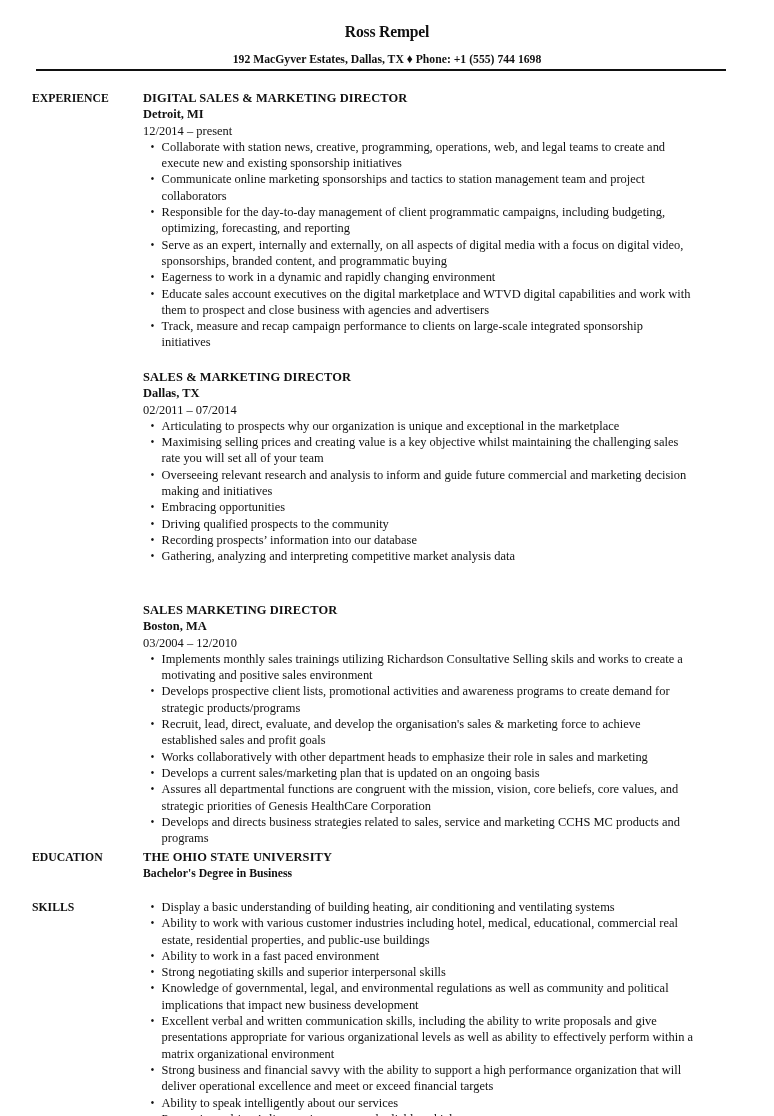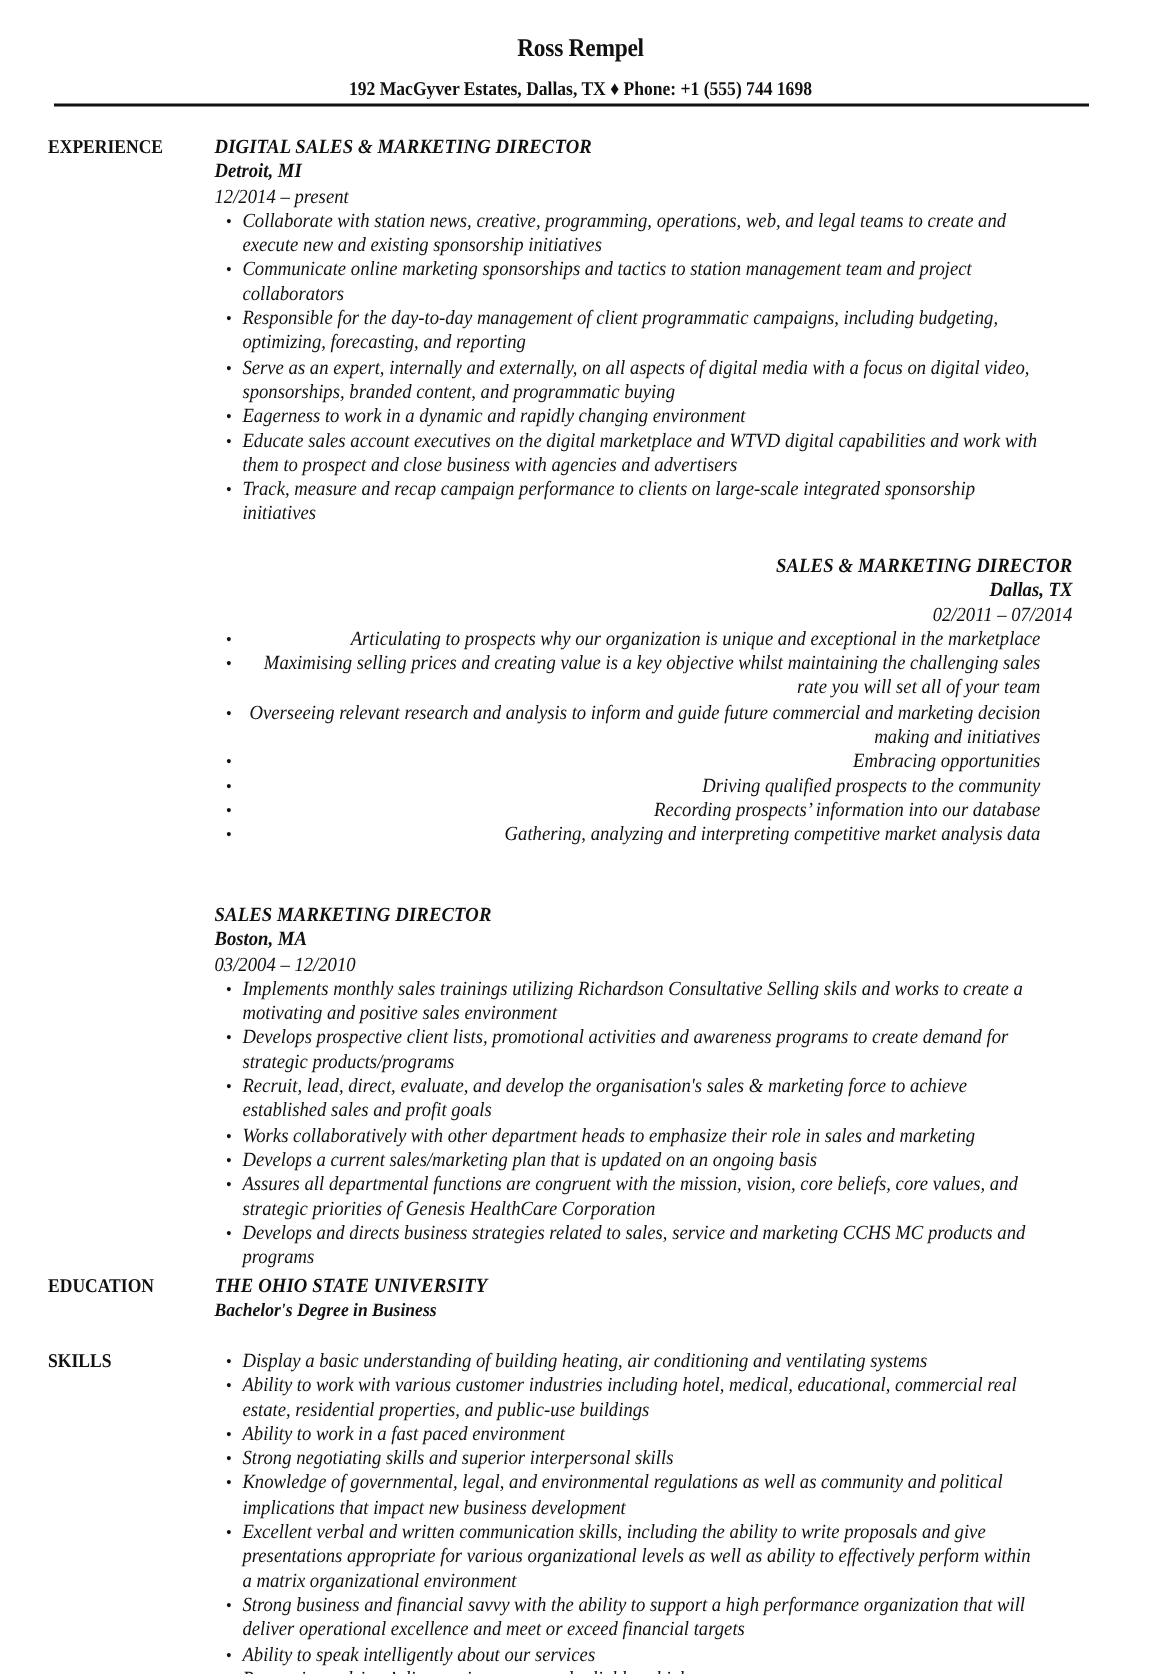--- a/index.html
+++ b/index.html
@@ -18,21 +18,21 @@
     font-weight: bold; font-size: 13px; transform: scaleX(0.9);
   }
   .rule {
     position: absolute; left: 36px; width: 690px; top: 69px; height: 2px; background: #111;
   }
   .section { position: absolute; left: 0; width: 774px; }
   .sec-title {
     position: absolute; left: 32px; top: 0; font-weight: bold; font-size: 13px;
     transform-origin: left top; transform: scaleX(0.9); white-space: nowrap;
   }
-  .sec-body { position: absolute; left: 143px; width: 590px; top: 0; font-style: italic; }
+  .sec-body { position: absolute; left: 143px; width: 590px; top: 0; }
   .job-title { font-weight: bold; font-size: 13.4px; line-height: 16.3px; letter-spacing: 0.1px; }
   .job-loc { font-weight: bold; font-size: 13.4px; line-height: 16.3px; }
   .job-date { font-size: 13.4px; line-height: 16.3px; }
   ul { margin: 0; padding: 0; list-style: none; }
   li {
     position: relative; padding-left: 20px; font-size: 13.4px; line-height: 16.3px;
     width: 572px;
   }
   li::before {
     content: "\2022"; position: absolute; left: 8px; top: 0; font-size: 12px;
@@ -63,21 +63,21 @@
             <li>Communicate online marketing sponsorships and tactics to station management team and project collaborators</li>
             <li>Responsible for the day-to-day management of client programmatic campaigns, including budgeting, optimizing, forecasting, and reporting</li>
             <li>Serve as an expert, internally and externally, on all aspects of digital media with a focus on digital video, sponsorships, branded content, and programmatic buying</li>
             <li>Eagerness to work in a dynamic and rapidly changing environment</li>
             <li>Educate sales account executives on the digital marketplace and WTVD digital capabilities and work with them to prospect and close business with agencies and advertisers</li>
             <li>Track, measure and recap campaign performance to clients on large-scale integrated sponsorship initiatives</li>
           </ul>
         </div>
       </div>
 
-      <div class="job" style="top:279px;text-align:right;">
+      <div class="job" style="top:279px;">
         <div class="cond">
           <div class="job-title">SALES &amp; MARKETING DIRECTOR</div>
           <div class="job-loc">Dallas, TX</div>
           <div class="job-date">02/2011 – 07/2014</div>
           <ul>
             <li>Articulating to prospects why our organization is unique and exceptional in the marketplace</li>
             <li>Maximising selling prices and creating value is a key objective whilst maintaining the challenging sales rate you will set all of your team</li>
             <li>Overseeing relevant research and analysis to inform and guide future commercial and marketing decision making and initiatives</li>
             <li>Embracing opportunities</li>
             <li>Driving qualified prospects to the community</li>

